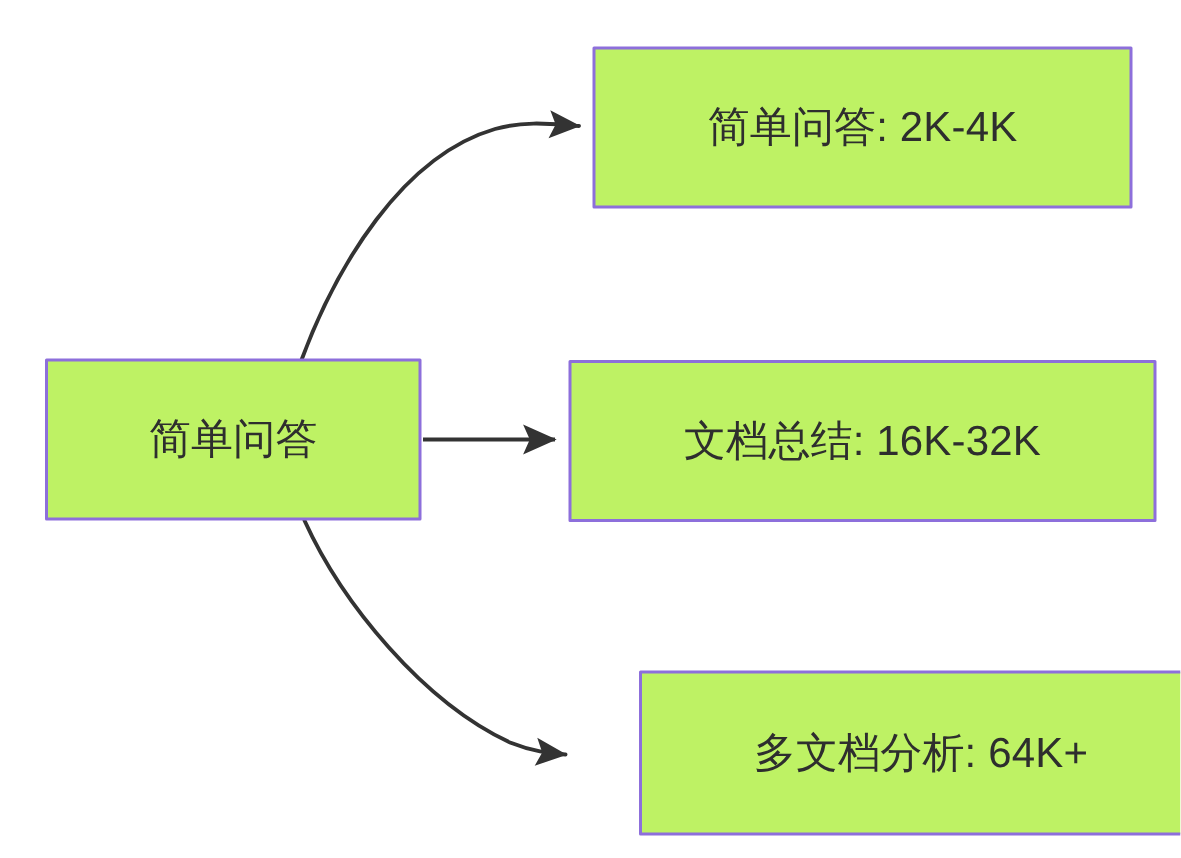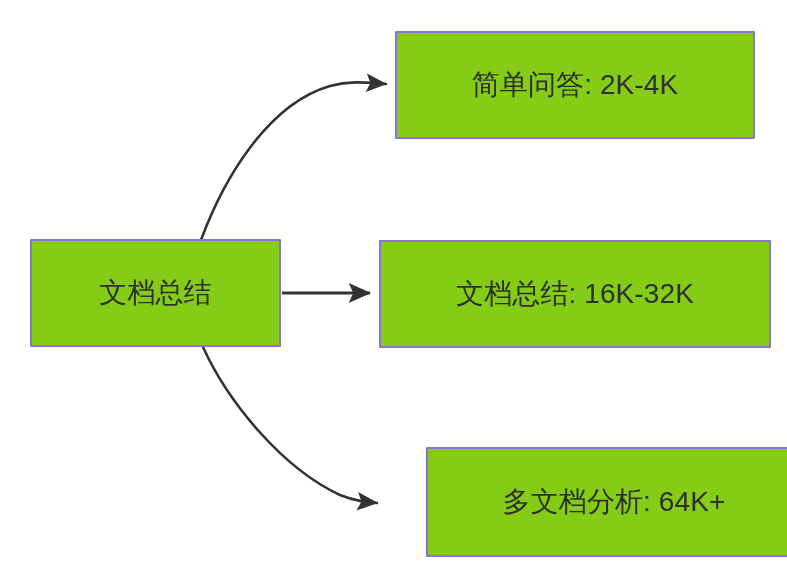--- a/index.html
+++ b/index.html
@@ -21,21 +21,21 @@
     position: absolute;
     left: 0;
     top: 0;
     width: 787px;
     height: 572px;
     pointer-events: none;
   }
   .node {
     position: absolute;
     box-sizing: border-box;
-    background: #84cc16;
+    background: #bef264;
     border: 2.5px solid #8d6fdb;
     border-radius: 1px;
     display: flex;
     align-items: center;
     justify-content: center;
     color: #2e2e2e;
     font-size: 28px;
     font-weight: 400;
     letter-spacing: 0.1px;
     line-height: 1.2;
@@ -62,21 +62,21 @@
     </defs>
 
     <path d="M 201 240 C 224 178, 268 104, 330 86 C 352 80, 370 83, 386 84" fill="none" stroke="#333333" stroke-width="2.6" stroke-linecap="round" marker-end="url(#arrowhead)"></path>
 
     <path d="M 282 293 L 370 293" fill="none" stroke="#333333" stroke-width="2.8" stroke-linecap="butt" marker-end="url(#arrowhead)"></path>
 
     <path d="M 203 347 C 228 402, 282 468, 340 495 C 355 501, 366 502, 377 503" fill="none" stroke="#333333" stroke-width="2.6" stroke-linecap="round" marker-end="url(#arrowhead)"></path>
   </svg>
 
   <div class="node" id="node-root">
-    <span class="node-label">文档总结</span>
+    <span class="node-label">简单问答</span>
   </div>
 
   <div class="node" id="node-simple">
     <span class="node-label">简单问答: 2K-4K</span>
   </div>
 
   <div class="node" id="node-doc">
     <span class="node-label">文档总结: 16K-32K</span>
   </div>
 

